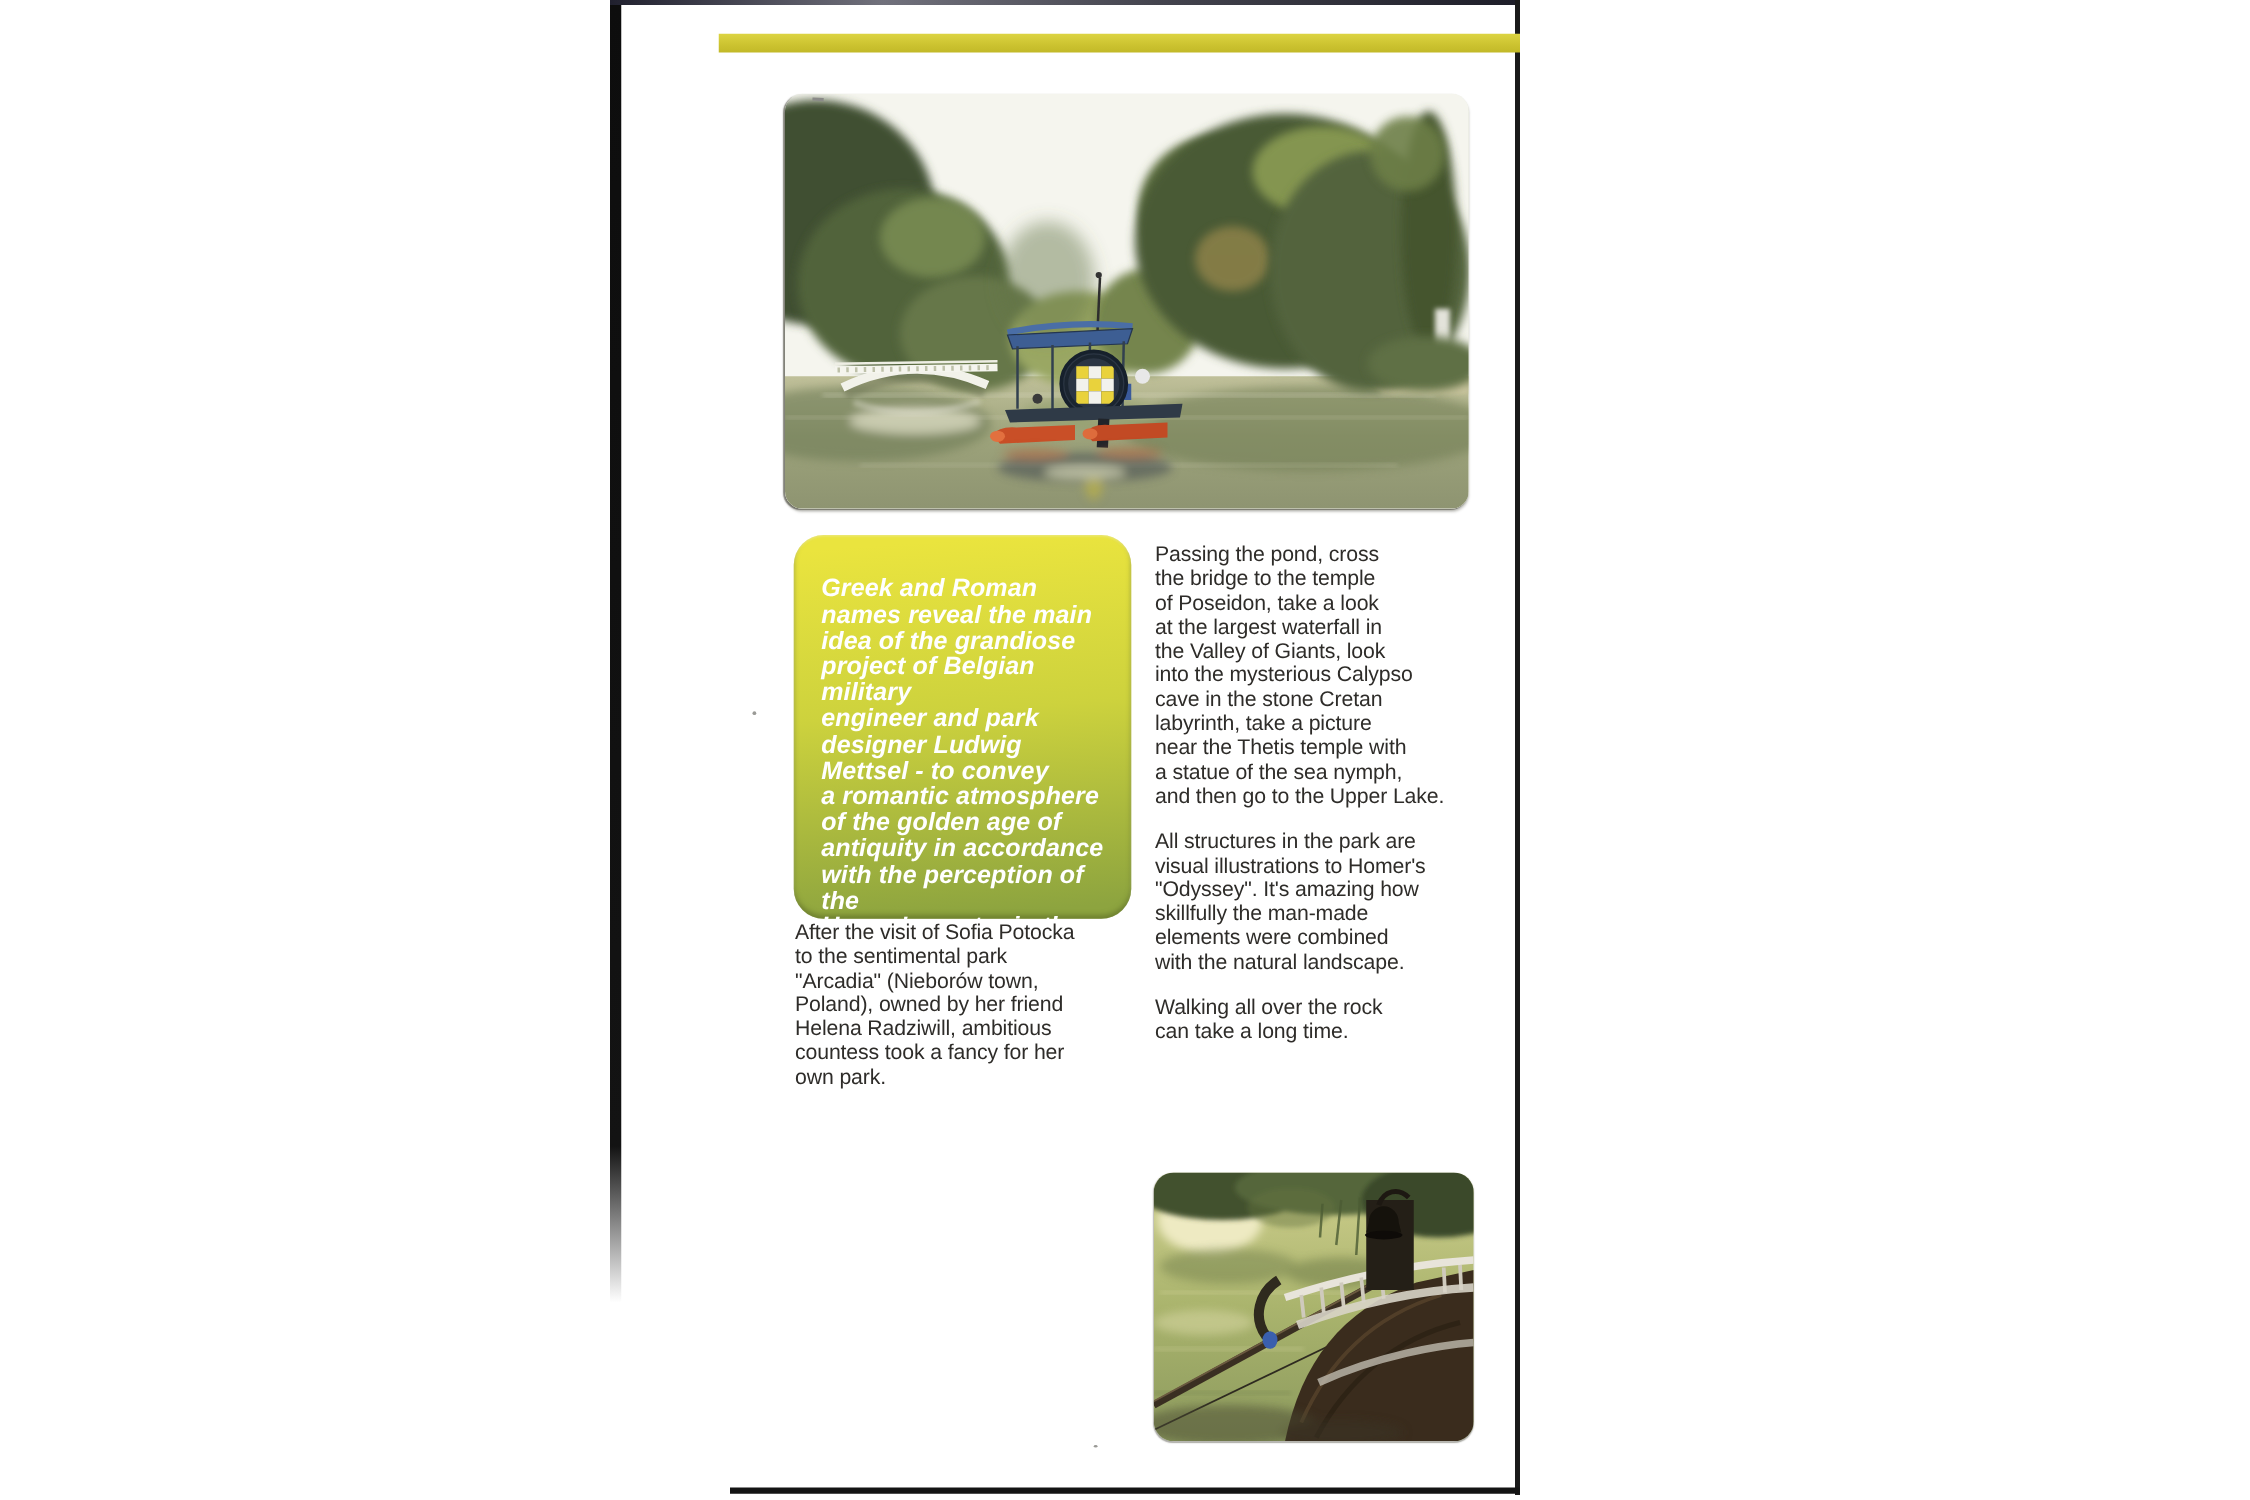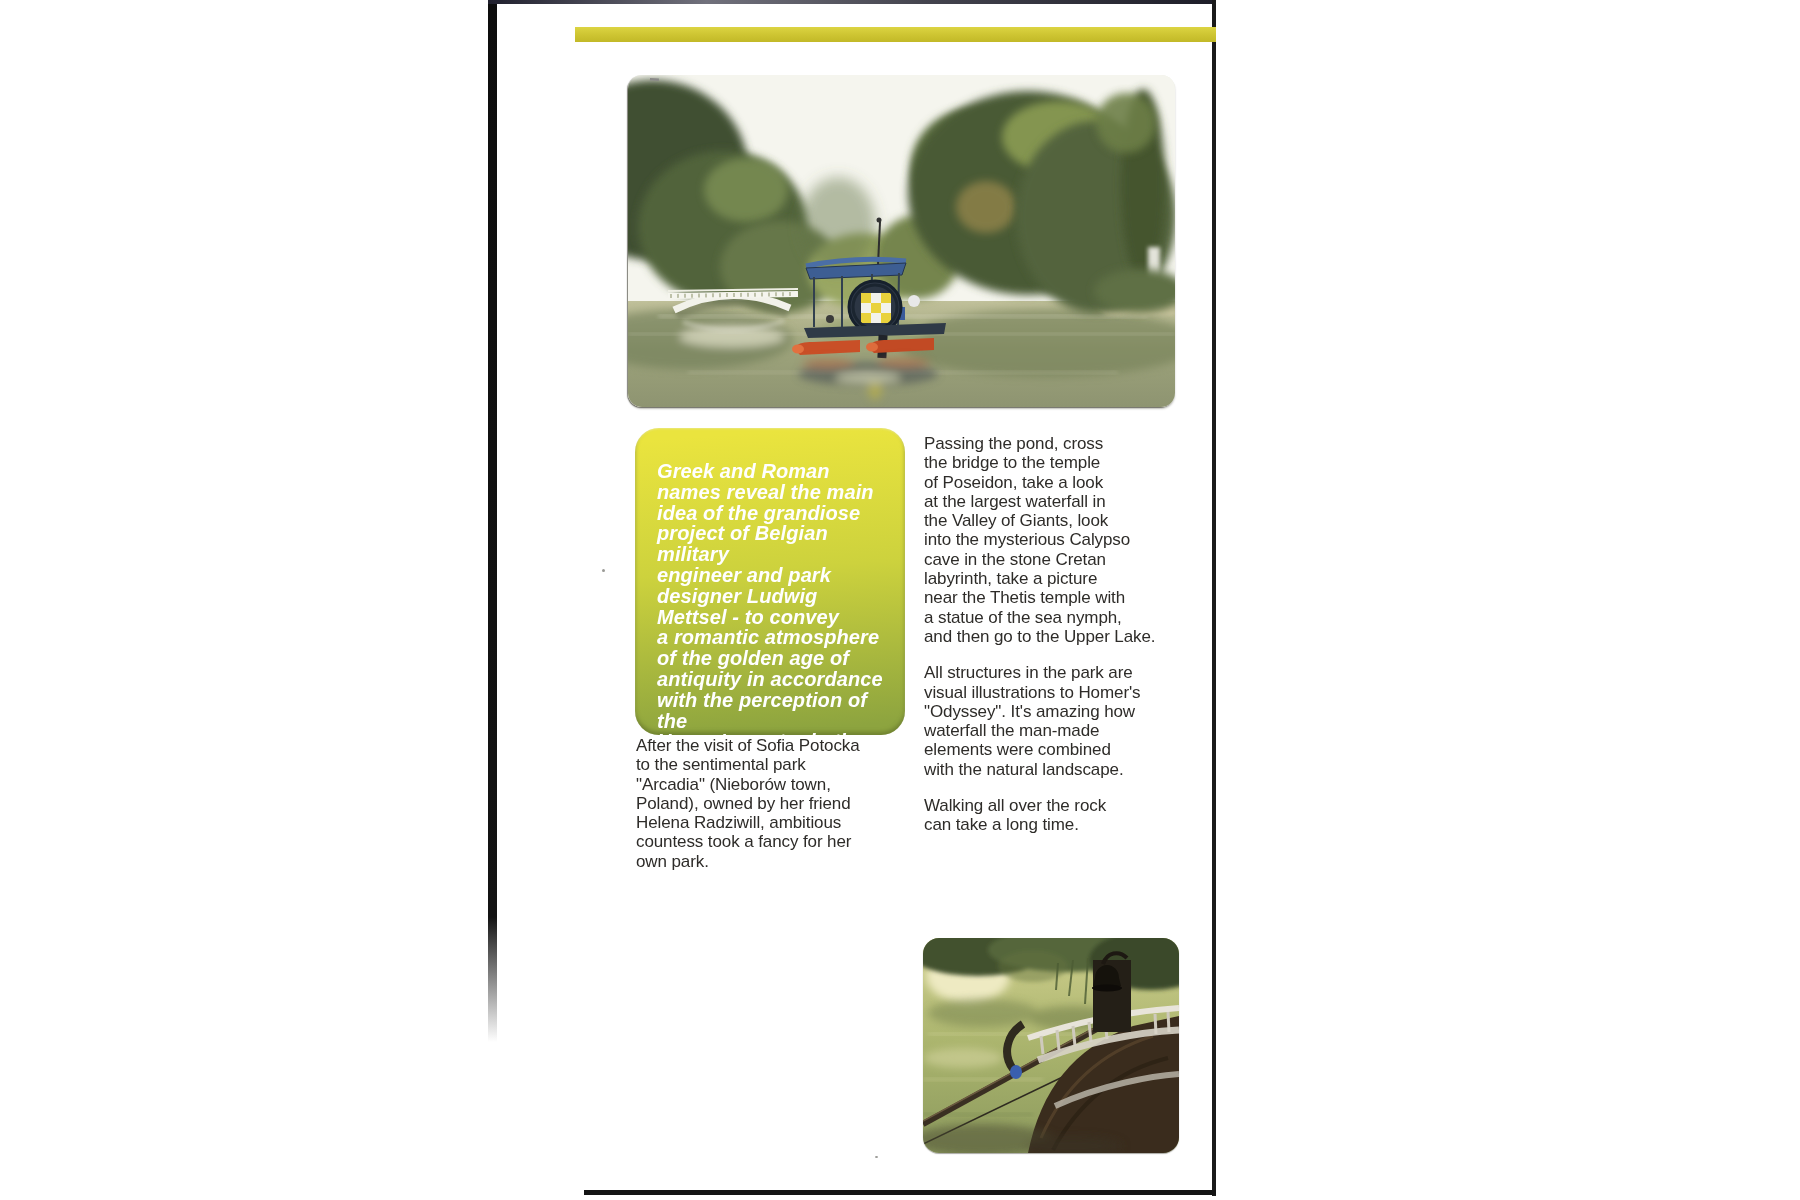--- a/index.html
+++ b/index.html
@@ -193,21 +193,21 @@
 the Valley of Giants, look
 into the mysterious Calypso
 cave in the stone Cretan
 labyrinth, take a picture
 near the Thetis temple with
 a statue of the sea nymph,
 and then go to the Upper Lake.</p>
     <p>All structures in the park are
 visual illustrations to Homer's
 "Odyssey". It's amazing how
-waterfall the man-made
+skillfully the man-made
 elements were combined
 with the natural landscape.</p>
     <p>Walking all over the rock
 can take a long time.</p>
   </div>
 
   <div class="abs photo photo-boat">
     <svg viewBox="0 0 256 215" preserveAspectRatio="none">
       <defs>
         <linearGradient id="wg2" x1="0" y1="0" x2="0" y2="1">

